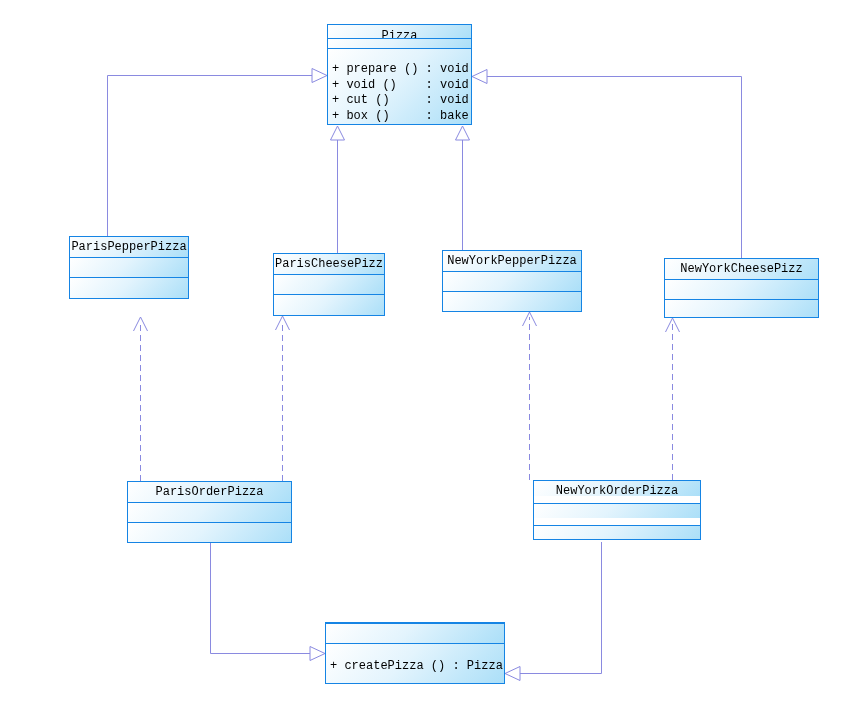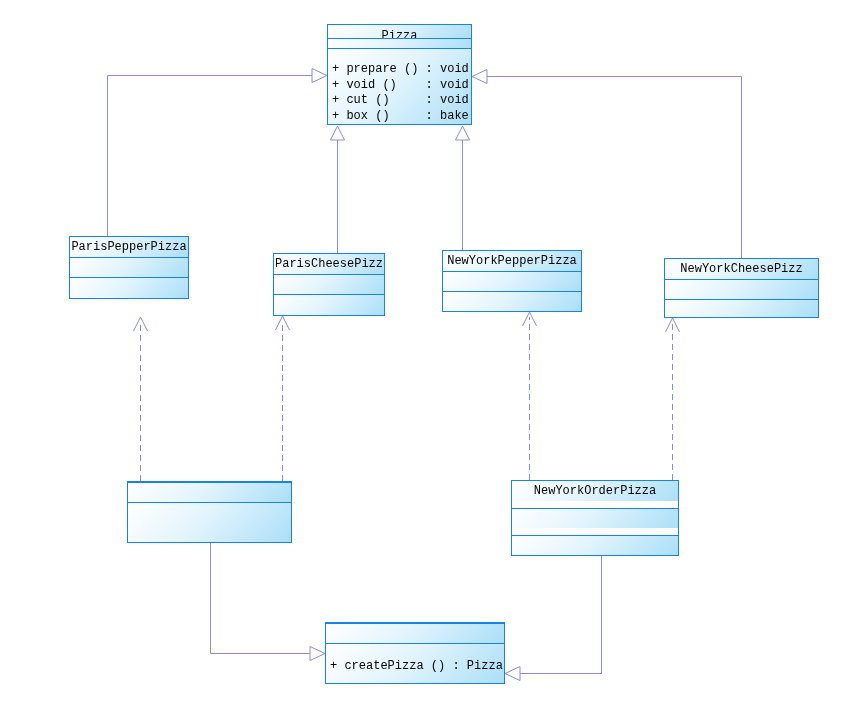--- a/index.html
+++ b/index.html
@@ -57,21 +57,21 @@
   #cls-pizza        { left: 327px; top: 24px;  width: 145px; height: 101px; }
   #cls-pizza .uml-title   { height: 22px; line-height: 22px; text-align: center; }
   #cls-pizza .uml-attrs   { height: 15px; }
   #cls-pizza .uml-method-line { line-height: 15.5px; }
 
   #cls-paris-pepper { left: 48px;  top: 236px; width: 120px; height: 63px; margin-left: 21px; }
   #cls-paris-cheese { left: 273px; top: 253px; width: 112px; height: 63px; }
   #cls-ny-pepper    { left: 442px; top: 250px; width: 140px; height: 62px; }
   #cls-ny-cheese    { left: 664px; top: 258px; width: 155px; height: 60px; }
   #cls-paris-order  { left: 127px; top: 481px; width: 165px; height: 62px; }
-  #cls-ny-order     { left: 511px; top: 480px; width: 168px; height: 76px; gap: 7px; }
+  #cls-ny-order     { left: 533px; top: 480px; width: 168px; height: 60px; gap: 7px; }
   .mid .uml-title   { height: 20px; line-height: 20px; }
   .mid .uml-attrs   { height: 20px; }
 
   #cls-order        { left: 325px; top: 622px; width: 180px; height: 62px; }
   #cls-order .uml-title { height: 20px; line-height: 20px; }
   #cls-order .uml-attrs { height: 20px; }
   #cls-order .uml-method-line { line-height: 19px; }
 </style>
 </head>
 <body>
@@ -160,20 +160,21 @@
     <div class="uml-compartment uml-methods"></div>
   </div>
 
   <div class="uml-class mid" id="cls-ny-cheese">
     <div class="uml-compartment uml-title">NewYorkCheesePizz</div>
     <div class="uml-compartment uml-attrs"></div>
     <div class="uml-compartment uml-methods"></div>
   </div>
 
   <div class="uml-class mid" id="cls-paris-order">
+    <div class="uml-compartment uml-title">ParisOrderPizza</div>
     <div class="uml-compartment uml-attrs"></div>
     <div class="uml-compartment uml-methods"></div>
   </div>
 
   <div class="uml-class mid" id="cls-ny-order">
     <div class="uml-compartment uml-title">NewYorkOrderPizza</div>
     <div class="uml-compartment uml-attrs"></div>
     <div class="uml-compartment uml-methods"></div>
   </div>
 

